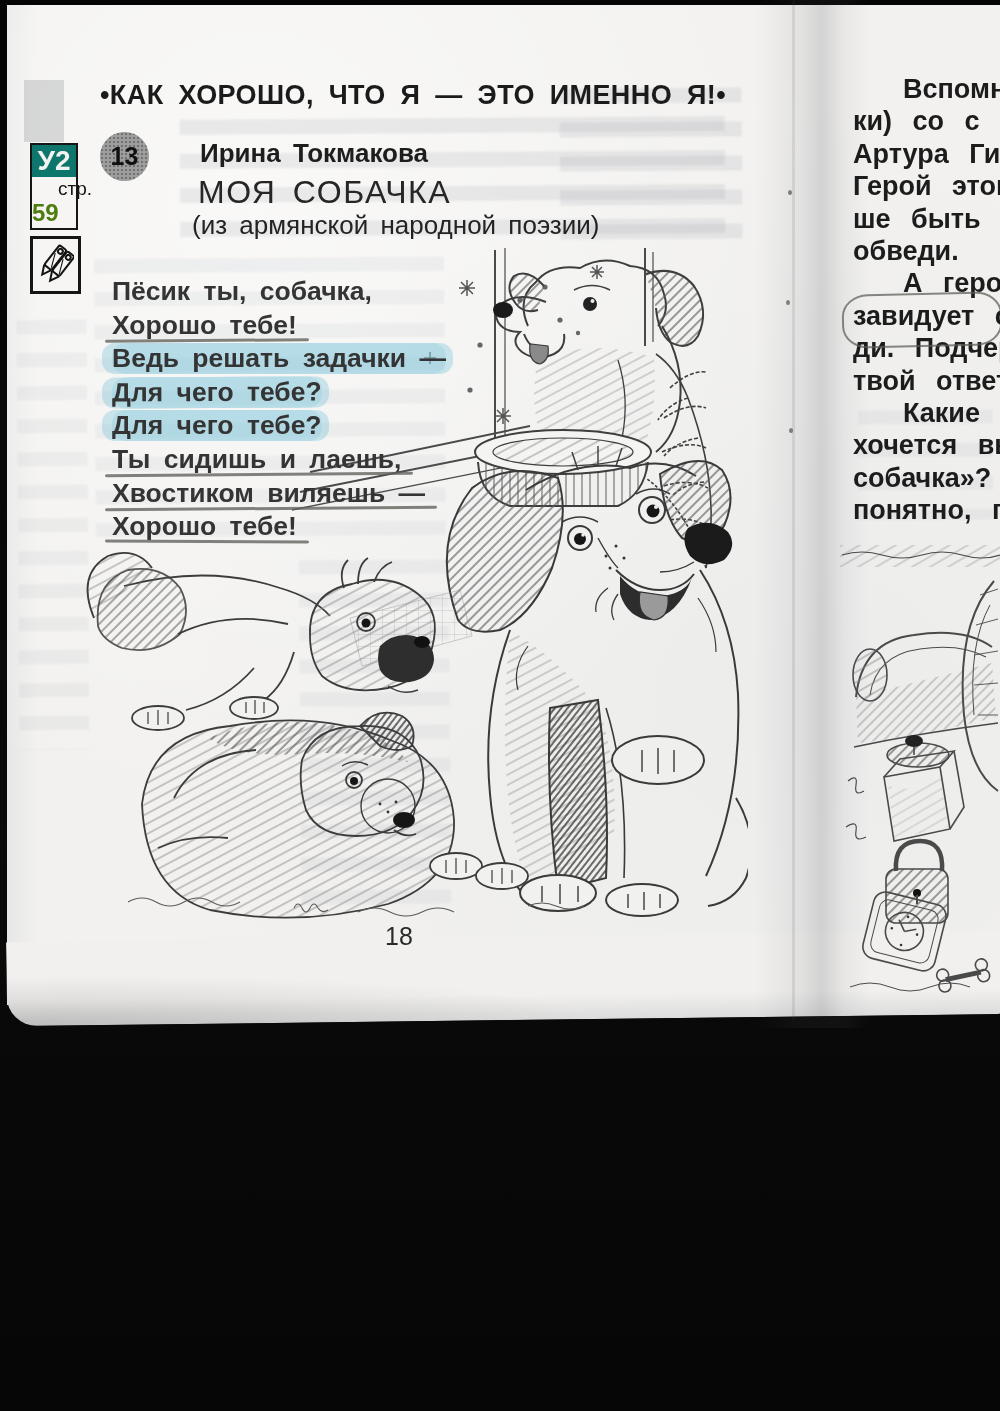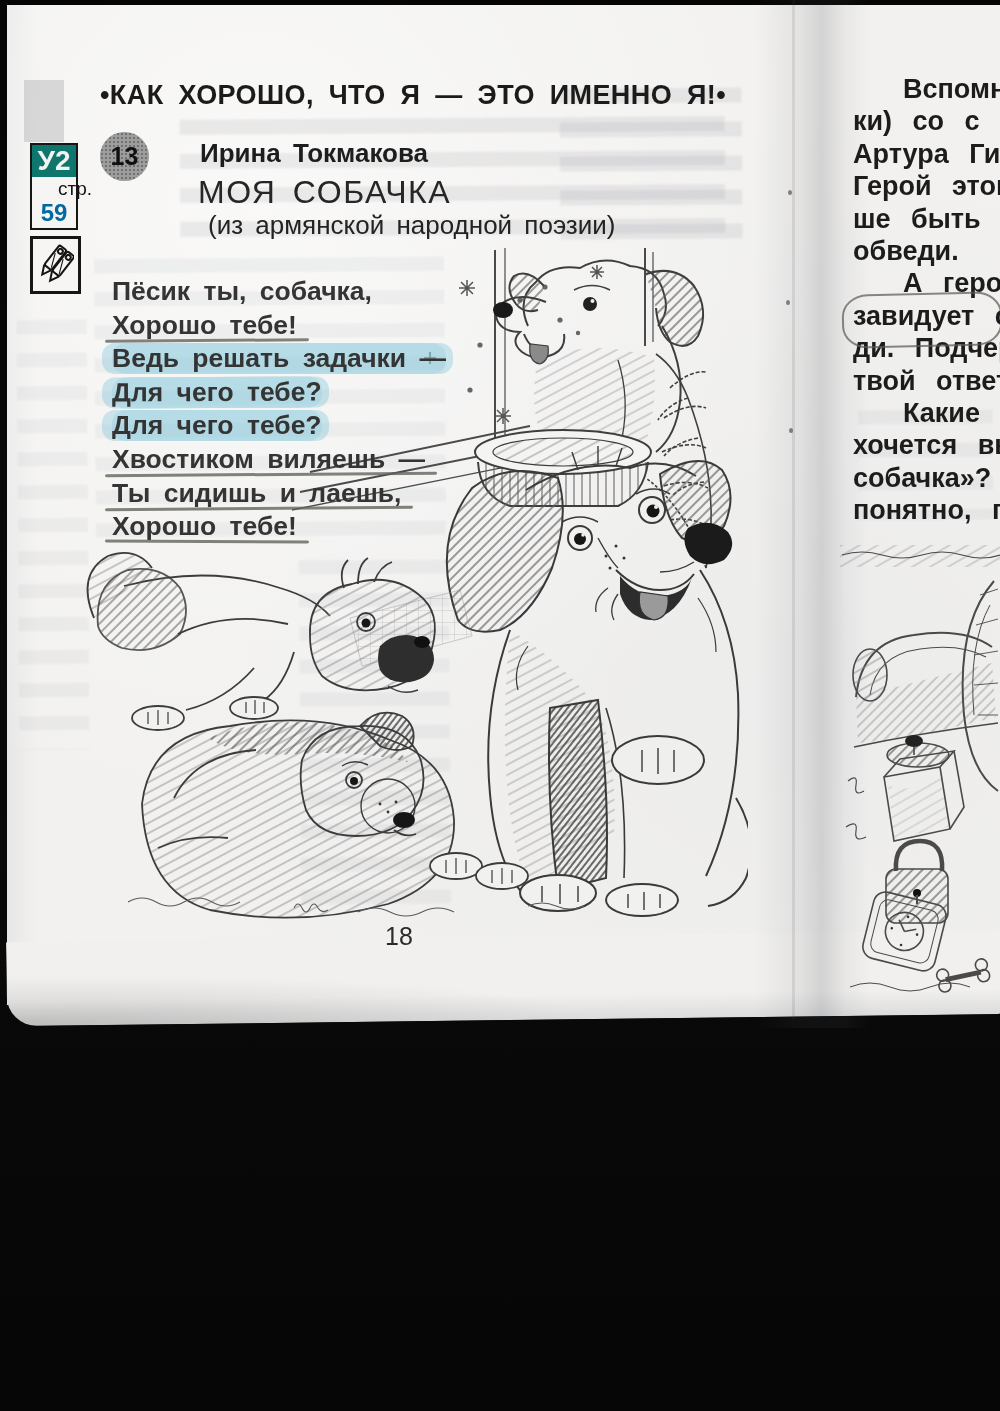--- a/index.html
+++ b/index.html
@@ -39,39 +39,39 @@
     position:absolute;z-index:1;pointer-events:none;filter:blur(1.3px);transform:rotate(-.4deg);
     background:repeating-linear-gradient(180deg, rgba(108,113,126,.11) 0 15px, rgba(108,113,126,0) 15px 34px);
   }
   .ghost.light{background:repeating-linear-gradient(180deg, rgba(108,113,126,.07) 0 14px, rgba(108,113,126,0) 14px 33px);}
   .ghost-block{position:absolute;z-index:1;background:rgba(124,127,133,.26);filter:blur(.6px);}
 
   
   .tab{position:absolute;left:30px;top:143px;width:44px;border:2.5px solid #161616;background:#f6f5f3;z-index:5;}
   .tab-unit{height:32px;background:#0f766e;color:#f3f3f1;font-weight:700;font-size:28px;display:flex;align-items:center;justify-content:center;}
   .tab-word{font-weight:400;font-size:19px;color:#141414;text-align:right;line-height:22px;padding-top:1px;margin-left:26px;}
-  .tab-num{font-weight:700;font-size:24px;color:#0369a1;text-align:center;line-height:26px;padding-bottom:2px;}
+  .tab-num{font-weight:700;font-size:24px;color:#4d7c0f;line-height:26px;padding-bottom:2px;}
   .icon-box{position:absolute;left:30px;top:236px;width:45px;height:52px;border:3px solid #161616;background:#f6f5f3;display:flex;align-items:center;justify-content:center;z-index:5;}
 
   
   .rubric{
     position:absolute;left:100px;top:80px;width:648px;z-index:5;
     font-weight:700;font-size:27px;color:#1b1b1b;letter-spacing:.4px;word-spacing:7px;white-space:nowrap;
   }
   .badge{
     position:absolute;left:100px;top:132px;width:49px;height:49px;border-radius:50%;z-index:5;
     background-color:#9d9d9d;
     background-image:radial-gradient(rgba(70,70,70,.5) 1px, transparent 1.4px);
     background-size:4px 4px;
     display:flex;align-items:center;justify-content:center;
     font-weight:700;font-size:25px;color:#101010;
   }
   .author{position:absolute;left:200px;top:138px;font-weight:700;font-size:26px;color:#1d1d1d;word-spacing:5px;z-index:5;}
   .title{position:absolute;left:198px;top:174px;font-weight:400;font-size:32px;color:#262626;letter-spacing:1.5px;word-spacing:6px;z-index:5;}
-  .subtitle{position:absolute;left:208px;top:210px;font-weight:400;font-size:26px;color:#232323;word-spacing:5px;z-index:5;}
+  .subtitle{position:absolute;left:192px;top:210px;font-weight:400;font-size:26px;color:#232323;word-spacing:5px;z-index:5;}
 
   
   .poem{position:absolute;left:112px;top:252px;z-index:6;margin-top:24px;}
   .poem-line{height:33.6px;font-weight:700;font-size:26.5px;color:#343434;word-spacing:6px;white-space:nowrap;}
   .ptxt{position:relative;display:inline-block;line-height:31px;}
   .ptxt.hl{background:var(--hl-rgba);box-shadow:-10px 0 0 var(--hl-rgba2), 7px 0 0 var(--hl-rgba2);border-radius:13px;}
   .poem-line:nth-child(4) .ptxt.hl{transform:rotate(-.25deg);}
   .poem-line:nth-child(6) .ptxt.hl{transform:rotate(.2deg);}
   .ptxt.ul::after{
     content:"";position:absolute;left:-7px;right:-12px;bottom:-1px;height:3px;
@@ -141,22 +141,22 @@
   <div class="author">Ирина Токмакова</div>
   <div class="title">МОЯ СОБАЧКА</div>
   <div class="subtitle">(из армянской народной поэзии)</div>
 
   <div class="poem">
       <div class="poem-line"><span class="ptxt">Пёсик ты, собачка,</span></div>
       <div class="poem-line"><span class="ptxt ul">Хорошо тебе!</span></div>
       <div class="poem-line"><span class="ptxt hl">Ведь решать задачки —</span></div>
       <div class="poem-line"><span class="ptxt hl">Для чего тебе?</span></div>
       <div class="poem-line"><span class="ptxt hl">Для чего тебе?</span></div>
+      <div class="poem-line"><span class="ptxt ul">Ты сидишь и лаешь,</span></div>
       <div class="poem-line"><span class="ptxt ul">Хвостиком виляешь —</span></div>
-      <div class="poem-line"><span class="ptxt ul">Ты сидишь и лаешь,</span></div>
       <div class="poem-line"><span class="ptxt ul">Хорошо тебе!</span></div>
     </div>
 
   <svg class="illus-left" width="690" height="690" viewBox="0 0 690 690">
     <defs>
       <pattern id="hd" width="7" height="7" patternUnits="userSpaceOnUse" patternTransform="rotate(45)">
         <line x1="1" y1="0" x2="1" y2="7" stroke="#5a5a5a" stroke-width="1.2"></line>
       </pattern>
       <pattern id="hd2" width="5" height="5" patternUnits="userSpaceOnUse" patternTransform="rotate(38)">
         <line x1="1" y1="0" x2="1" y2="5" stroke="#3b3b3b" stroke-width="1.5"></line>

